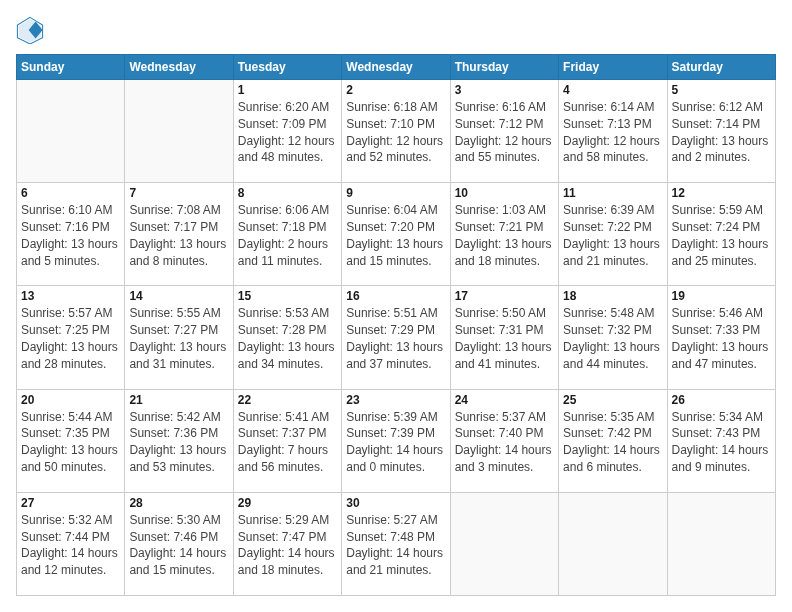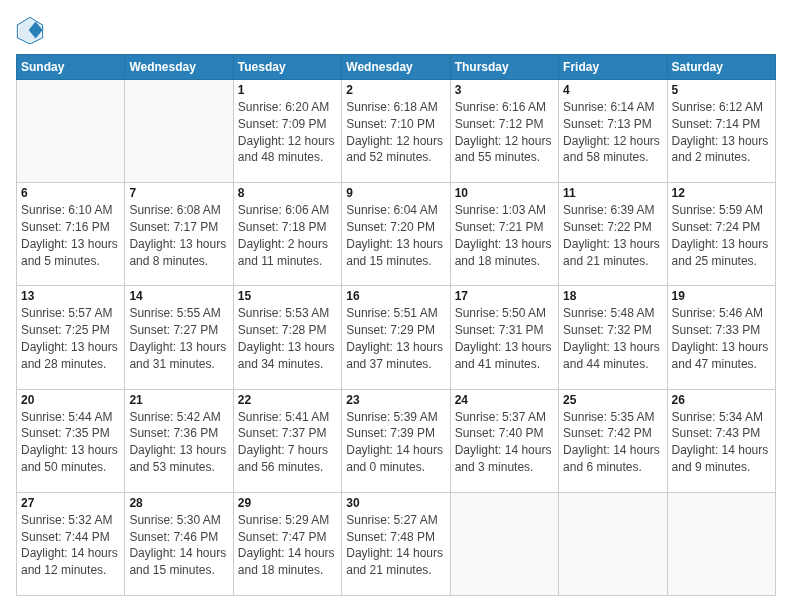--- a/index.html
+++ b/index.html
@@ -175,21 +175,21 @@
             <div class="day-num">6</div>
             <div class="day-info">
               <div>Sunrise: 6:10 AM</div>
               <div>Sunset: 7:16 PM</div>
               <div>Daylight: 13 hours and 5 minutes.</div>
             </div>
           </td>
           <td>
             <div class="day-num">7</div>
             <div class="day-info">
-              <div>Sunrise: 6:08 AM</div>
+              <div>Sunrise: 7:08 AM</div>
               <div>Sunset: 7:17 PM</div>
               <div>Daylight: 13 hours and 8 minutes.</div>
             </div>
           </td>
           <td>
             <div class="day-num">8</div>
             <div class="day-info">
               <div>Sunrise: 6:06 AM</div>
               <div>Sunset: 7:18 PM</div>
               <div>Daylight: 2 hours and 11 minutes.</div>

